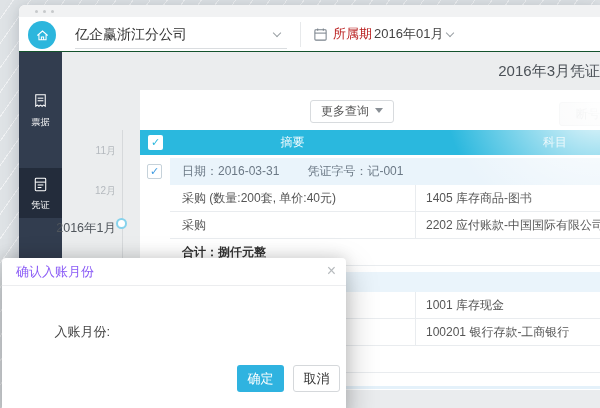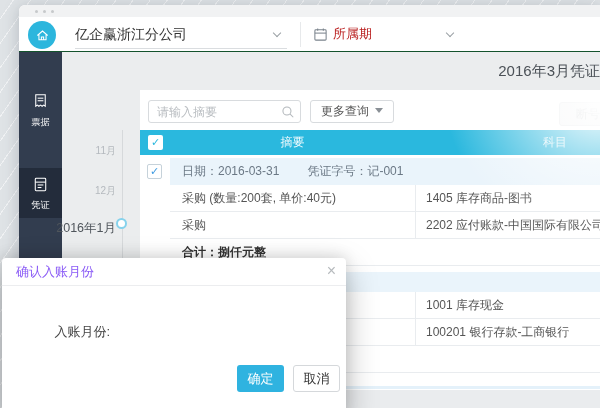--- a/index.html
+++ b/index.html
@@ -124,20 +124,21 @@
       <span class="chev chev1"></span>
       <div class="company-underline"></div>
       <div class="tb-divider"></div>
       <svg class="cal-top" width="15" height="15" viewBox="0 0 16 16">
         <rect x="2" y="3" width="12" height="11" rx="1" stroke="#7a838c" fill="none" stroke-width="1.1"></rect>
         <line x1="2" y1="6.5" x2="14" y2="6.5" stroke="#7a838c" stroke-width="1.1"></line>
         <line x1="5" y1="1.5" x2="5" y2="4" stroke="#7a838c" stroke-width="1.1"></line>
         <line x1="11" y1="1.5" x2="11" y2="4" stroke="#7a838c" stroke-width="1.1"></line>
       </svg>
       <span class="period-label">所属期</span>
+      <span class="period-value">2016年01月</span>
       <span class="chev chev2"></span>
     </div>
 
     <div class="sidebar">
       <div class="side-item">
         <svg width="19" height="19" viewBox="0 0 20 20">
           <path d="M5 3h10v12l-1.7-1.2-1.6 1.2-1.7-1.2-1.7 1.2-1.6-1.2L5 15z" stroke="#fff" fill="none" stroke-width="1.1"></path>
           <line x1="7" y1="6.5" x2="13" y2="6.5" stroke="#fff" stroke-width="1.1"></line>
           <line x1="7" y1="9.2" x2="13" y2="9.2" stroke="#fff" stroke-width="1.1"></line>
         </svg>
@@ -177,27 +178,20 @@
       <div class="tl-month current" style="top:168px">2016年1月</div>
       <div class="tl-dot"></div>
     </div>
 
     <div class="main">
       <div class="title-band">
         <div class="page-title">2016年3月凭证</div>
       </div>
       <div class="panel">
 
-        <div class="search-box">
-          <input type="text" placeholder="请输入摘要" style="">
-          <svg class="search-ico" width="14" height="14" viewBox="0 0 16 16">
-            <circle cx="6.8" cy="6.8" r="4.6" stroke="#b3b8bc" fill="none" stroke-width="1.2"></circle>
-            <line x1="10.2" y1="10.2" x2="14" y2="14" stroke="#b3b8bc" stroke-width="1.2"></line>
-          </svg>
-        </div>
         <div class="more-btn"><span>更多查询</span><span class="tri-down"></span></div>
         <div class="ghost-btn">断号整理</div>
 
         <div class="thead">
           <div class="hd-check">✓</div>
           <div class="hd-col-summary">摘要</div>
           <div class="hd-col-account">科目</div>
         </div>
 
         <div class="group g1">

